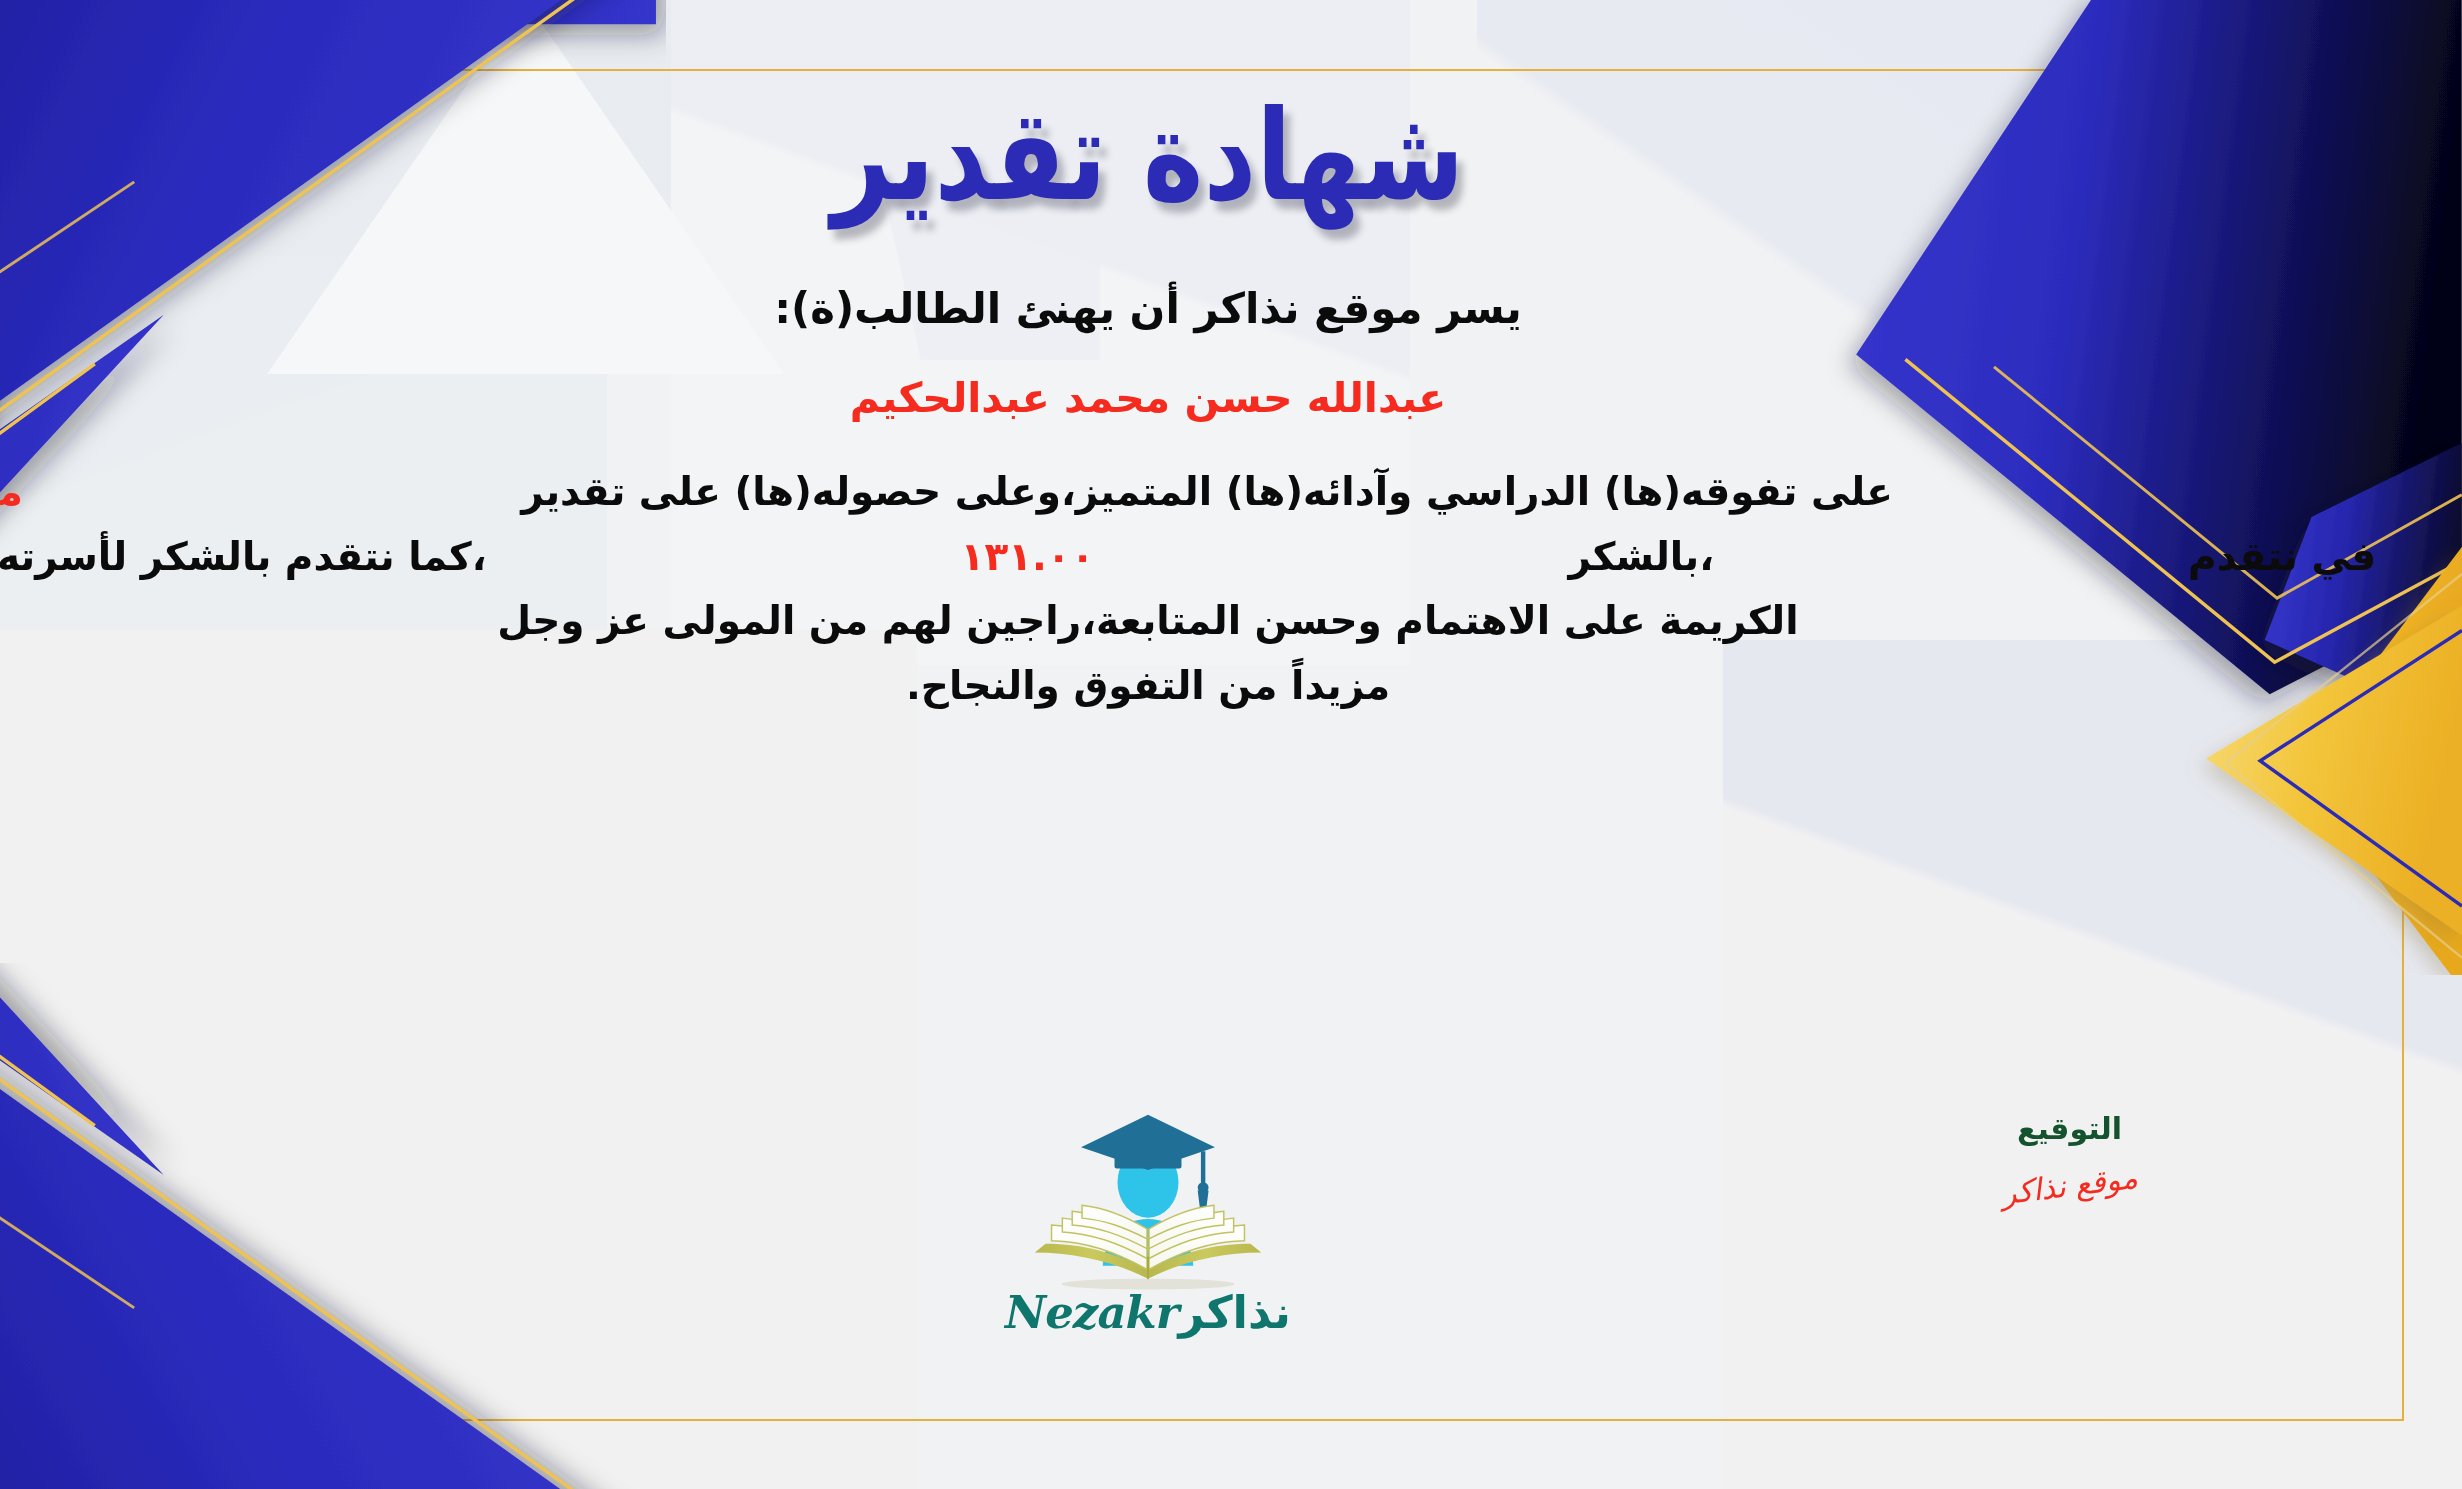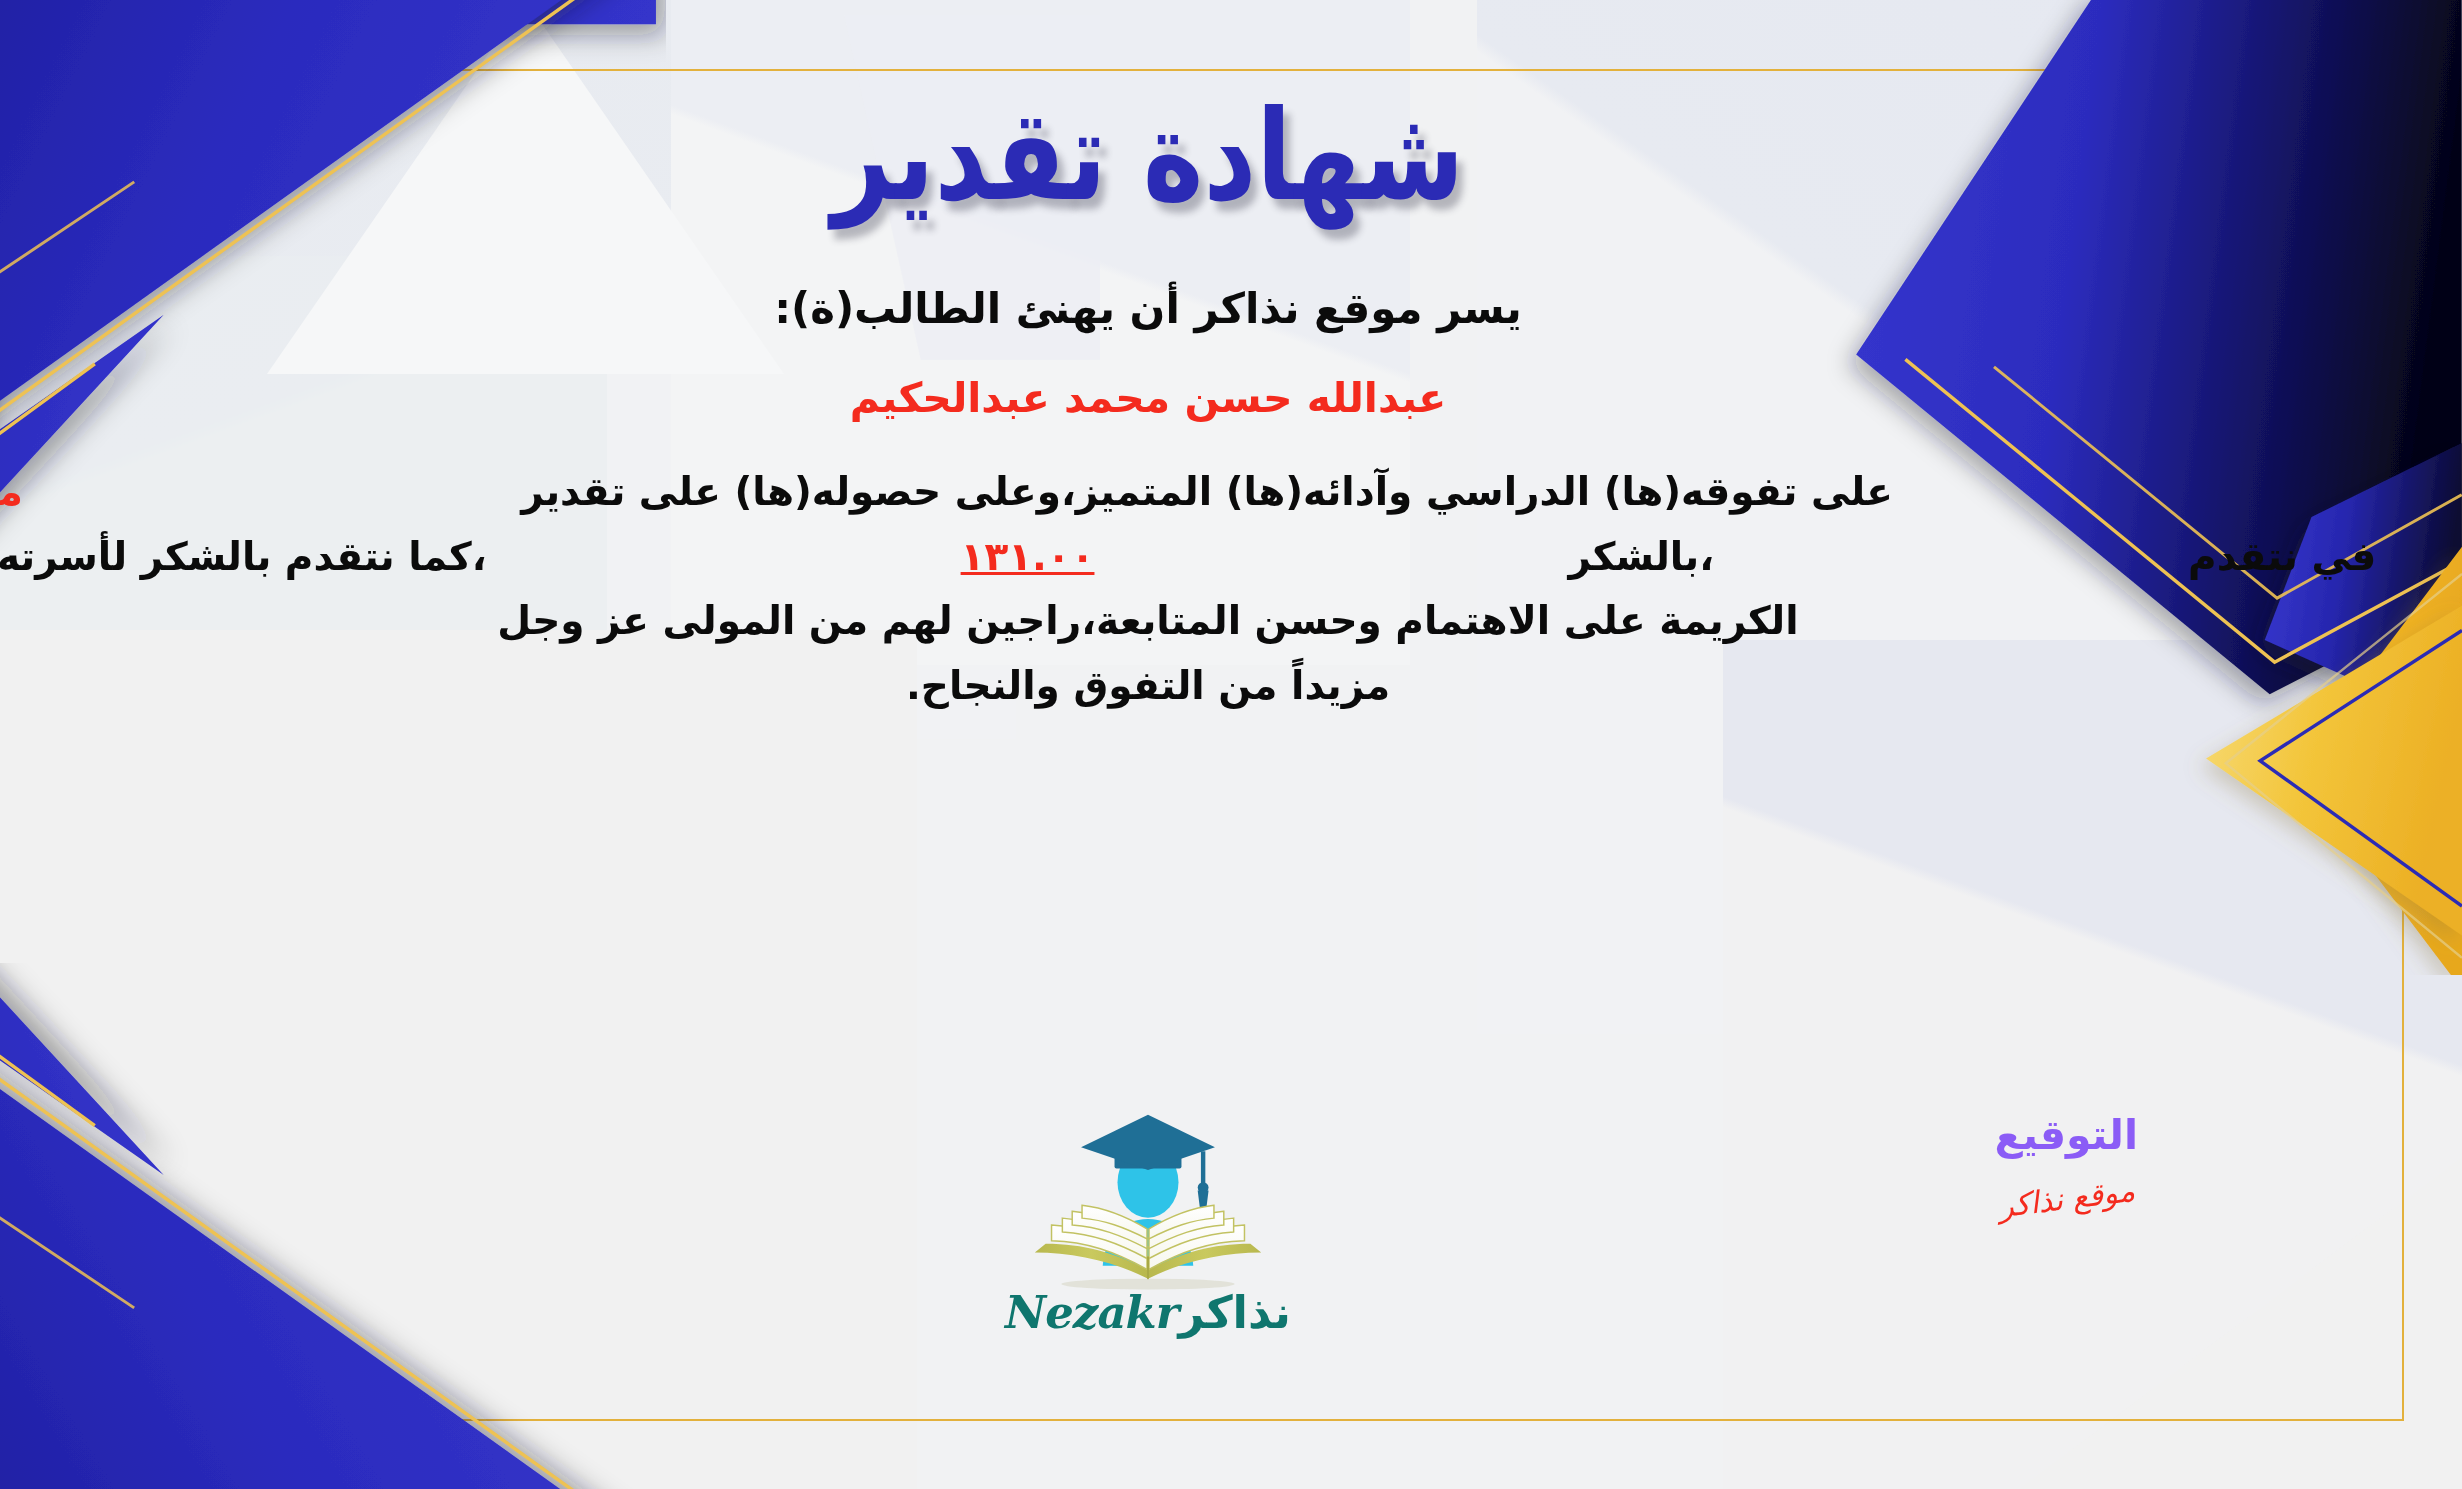--- a/index.html
+++ b/index.html
@@ -133,21 +133,21 @@
     padding:0 27.6px;
     text-align:justify;
     text-align-last:center;
     font-size:39px;
     font-weight:600;
     color:#0b0b0b;
     letter-spacing:-0.5px;
     line-height:1.66;
   }
   .para .hl{color:#f42b1e;font-weight:700;}
-  .para .num{color:#f42b1e;font-weight:700;text-decoration:underline;}
+  .para .num{color:#f42b1e;font-weight:700;}
 
   .para-row{
     display:flex;
     justify-content:space-between;
     align-items:baseline;
     gap:14.8px;
     width:100%;
   }
   .para-row .seg-main{flex:1 1 auto;text-align:center;}
   .para-row .seg-tail{flex:0 0 auto;}
@@ -162,23 +162,23 @@
   }
 
   .sign-block{
     position:absolute;
     right:266px;
     top:14.8px;
     text-align:center;
     direction:rtl;
   }
   .sign-label{
-    font-size:41px;
-    font-weight:700;
-    color:#8b5cf6;
+    font-size:30px;
+    font-weight:700;
+    color:#14532d;
     letter-spacing:-0.5px;
   }
   .sign-mark{
     margin-top:21.7px;
     font-family:"DejaVu Serif","Liberation Serif",serif;
     font-size:30.5px;
     color:#f42b1e;
     font-style:italic;
     transform:rotate(-7deg);
     white-space:nowrap;

